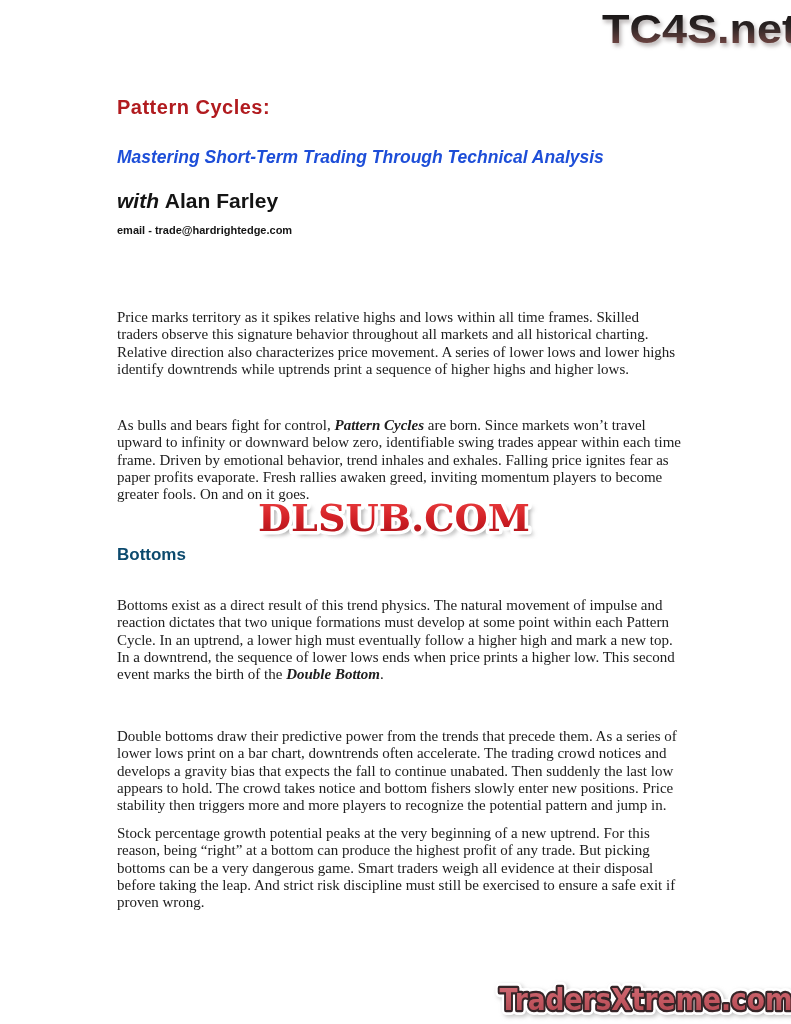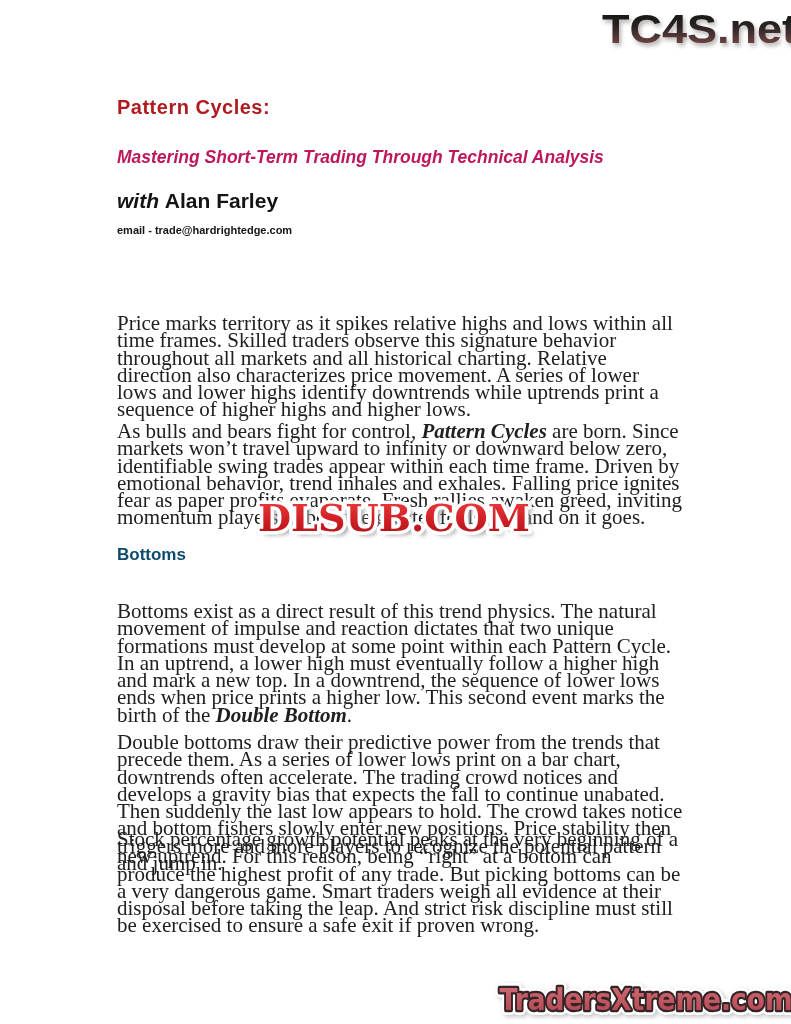--- a/index.html
+++ b/index.html
@@ -21,21 +21,21 @@
   .article-title {
     left: 117px; top: 90px; margin: 0;
     font-family: "Liberation Sans", sans-serif;
     font-weight: bold; font-size: 20px; line-height: 34px;
     color: #b11b1f; letter-spacing: 0.5px;
   }
   .article-subtitle {
     left: 117px; top: 147px;
     font-family: "Liberation Sans", sans-serif;
     font-weight: bold; font-style: italic;
-    font-size: 17.5px; color: #be185d;
+    font-size: 17.5px; color: #1d4ed8;
   }
   .byline {
     left: 117px; top: 189px;
     font-family: "Liberation Sans", sans-serif;
     font-size: 21px; color: #141414;
   }
   .byline-prefix { font-style: italic; font-weight: bold; }
   .byline-author { font-weight: bold; }
   .email-line {
     left: 117px; top: 224px;
@@ -44,21 +44,21 @@
   }
   .section-heading {
     left: 117px; top: 545px;
     font-family: "Liberation Sans", sans-serif;
     font-weight: bold; font-size: 17px; color: #0c4a6e;
   }
 
   
   .para {
     left: 117px; width: 566px;
-    font-size: 21px; line-height: 17.3px;
+    font-size: 15px; line-height: 17.3px;
     color: #202020; text-align: left;
   }
   .para-1 { top: 294px; }
   .para-2 { top: 402px; }
   .para-3 { top: 582px; }
   .para-4 { top: 713px; }
   .para-5 { top: 810px; }
   .em-strong { font-weight: bold; font-style: italic; }
 
   

